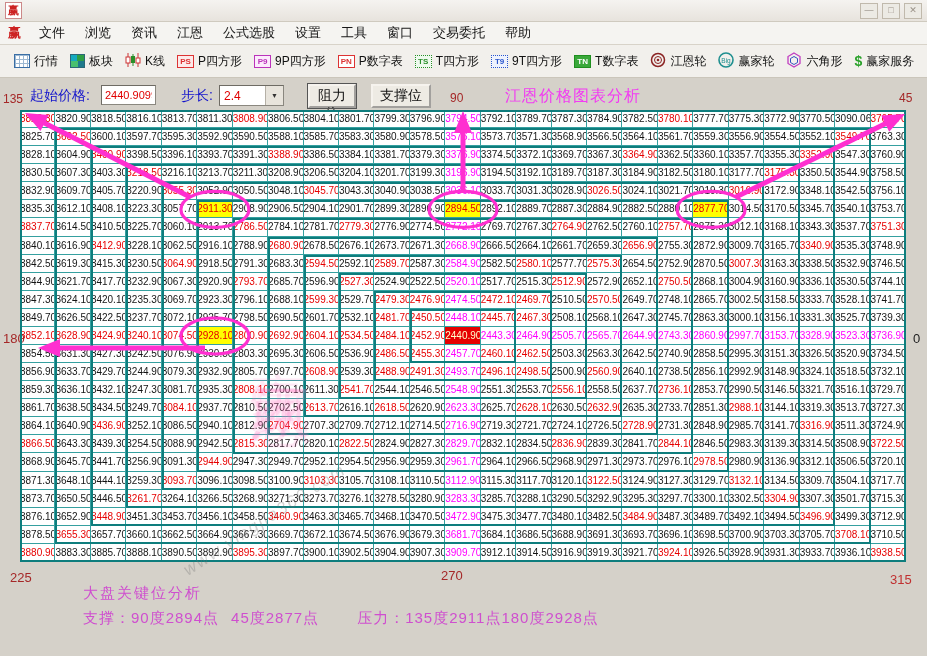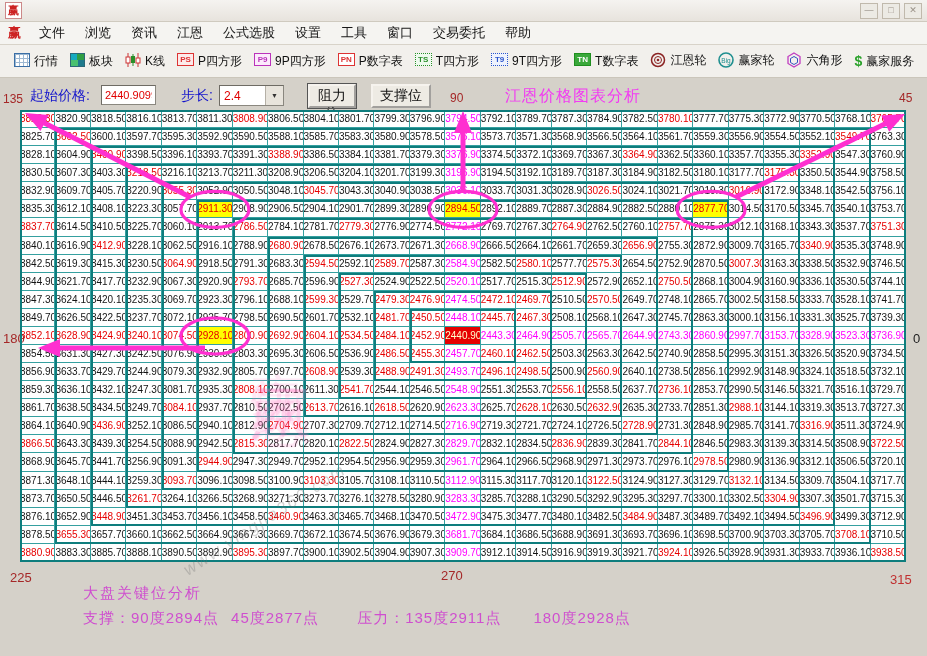--- a/index.html
+++ b/index.html
@@ -19,21 +19,21 @@
 
   
   .menubar{position:absolute;left:0;top:22px;width:927px;height:23px;box-sizing:border-box;
     background:#f5f4f1;border-bottom:1px solid #d8d3c9;display:flex;align-items:center;padding-left:8px;}
   .menu-logo{color:#cc2222;font-weight:bold;font-size:13px;margin-right:8px;}
   .menu-item{font-size:13px;color:#161616;padding:2px 10px;cursor:default;}
 
   
   .toolbar{position:absolute;left:0;top:45px;width:927px;height:33px;box-sizing:border-box;
     background:#f2f0ec;border-bottom:1px solid #cbc6bb;display:flex;align-items:center;padding-left:8px;}
-  .tool{display:flex;gap:4px;padding:0 6px;font-size:12px;color:#111;cursor:default;}
+  .tool{display:flex;align-items:center;gap:4px;padding:0 6px;font-size:12px;color:#111;cursor:default;}
   .badge{display:inline-flex;align-items:center;justify-content:center;width:17px;height:13px;
     font-size:8px;font-weight:bold;box-sizing:border-box;flex:none;}
   .b-ps{color:#dd3333;border:1px solid #dd3333;background:#fdeaea;}
   .b-p9{color:#bb33bb;border:1px solid #bb33bb;background:#fceafc;}
   .b-pn{color:#dd3333;border:1px solid #dd3333;background:#ffffff;}
   .b-ts{color:#2a8f2a;border:1px dotted #2a8f2a;background:#eefaee;}
   .b-t9{color:#2a55cc;border:1px dotted #2a55cc;background:#eef2fd;}
   .b-tn{color:#ffffff;border:1px solid #1f8f1f;background:#3aa83a;}
   .ic-grid{width:14px;height:12px;border:1px solid #3a6ea5;flex:none;
     background-image:linear-gradient(#9db8d2 1px,transparent 1px),linear-gradient(90deg,#9db8d2 1px,transparent 1px);
@@ -220,21 +220,21 @@
         <span class="cell">3792.10</span>
         <span class="cell">3789.70</span>
         <span class="cell">3787.30</span>
         <span class="cell">3784.90</span>
         <span class="cell">3782.50</span>
         <span class="cell red">3780.10</span>
         <span class="cell">3777.70</span>
         <span class="cell">3775.30</span>
         <span class="cell">3772.90</span>
         <span class="cell">3770.50</span>
-        <span class="cell">3768.10</span>
+        <span class="cell">3090.06</span>
         <span class="cell red">3765.70</span>
         <span class="cell">3825.70</span>
         <span class="cell red">3602.50</span>
         <span class="cell">3600.10</span>
         <span class="cell">3597.70</span>
         <span class="cell">3595.30</span>
         <span class="cell">3592.90</span>
         <span class="cell">3590.50</span>
         <span class="cell">3588.10</span>
         <span class="cell">3585.70</span>
@@ -848,21 +848,21 @@
     <div class="wm-site">www.yingjia360.com</div>
   </div>
 
   <span class="mid-angle" style="left:3px;top:331px;color:#a52828;">180</span>
   <span class="mid-angle" style="left:913px;top:331px;color:#222;">0</span>
   <span class="bot-angle" style="left:10px;top:570px;color:#a52828;">225</span>
   <span class="bot-angle" style="left:441px;top:568px;color:#a52828;">270</span>
   <span class="bot-angle" style="left:890px;top:572px;color:#c03030;">315</span>
 
   <div class="footer-title">大盘关键位分析</div>
-  <div class="footer-line" id="footer-line"><span style="margin-right: 12px;">支撑：90度2894点</span><span style="margin-right: 38px;">45度2877点</span><span style="margin-right: 32px;">压力：135度2911点</span><span style="margin-right: 0px;">180度2928点</span></div>
+  <div class="footer-line" id="footer-line"><span style="margin-right: 12px;">支撑：90度2894点</span><span style="margin-right: 38px;">45度2877点</span><span style="">压力：135度2911点</span><span style="margin-right: 0px;">180度2928点</span></div>
 
   <svg id="overlay" width="927" height="656">
       <ellipse cx="214.9" cy="209.4" rx="34" ry="18" fill="none" stroke="#ff2fd0" stroke-width="3.2"></ellipse>
       <ellipse cx="463.0" cy="209.4" rx="34" ry="18" fill="none" stroke="#ff2fd0" stroke-width="3.2"></ellipse>
       <ellipse cx="711.1" cy="209.4" rx="34" ry="18" fill="none" stroke="#ff2fd0" stroke-width="3.2"></ellipse>
       <ellipse cx="214.9" cy="336.0" rx="34" ry="18" fill="none" stroke="#ff2fd0" stroke-width="3.2"></ellipse>
       <line x1="190" y1="197" x2="41.0" y2="121.2" stroke="#ff2fd0" stroke-width="5"></line>
       <polygon points="25,113 48.7,115.0 40.5,131.0" fill="#ff2fd0"></polygon>
       <line x1="463" y1="191" x2="463.0" y2="129.0" stroke="#ff2fd0" stroke-width="5"></line>
       <polygon points="463,111 472.0,133.0 454.0,133.0" fill="#ff2fd0"></polygon>

